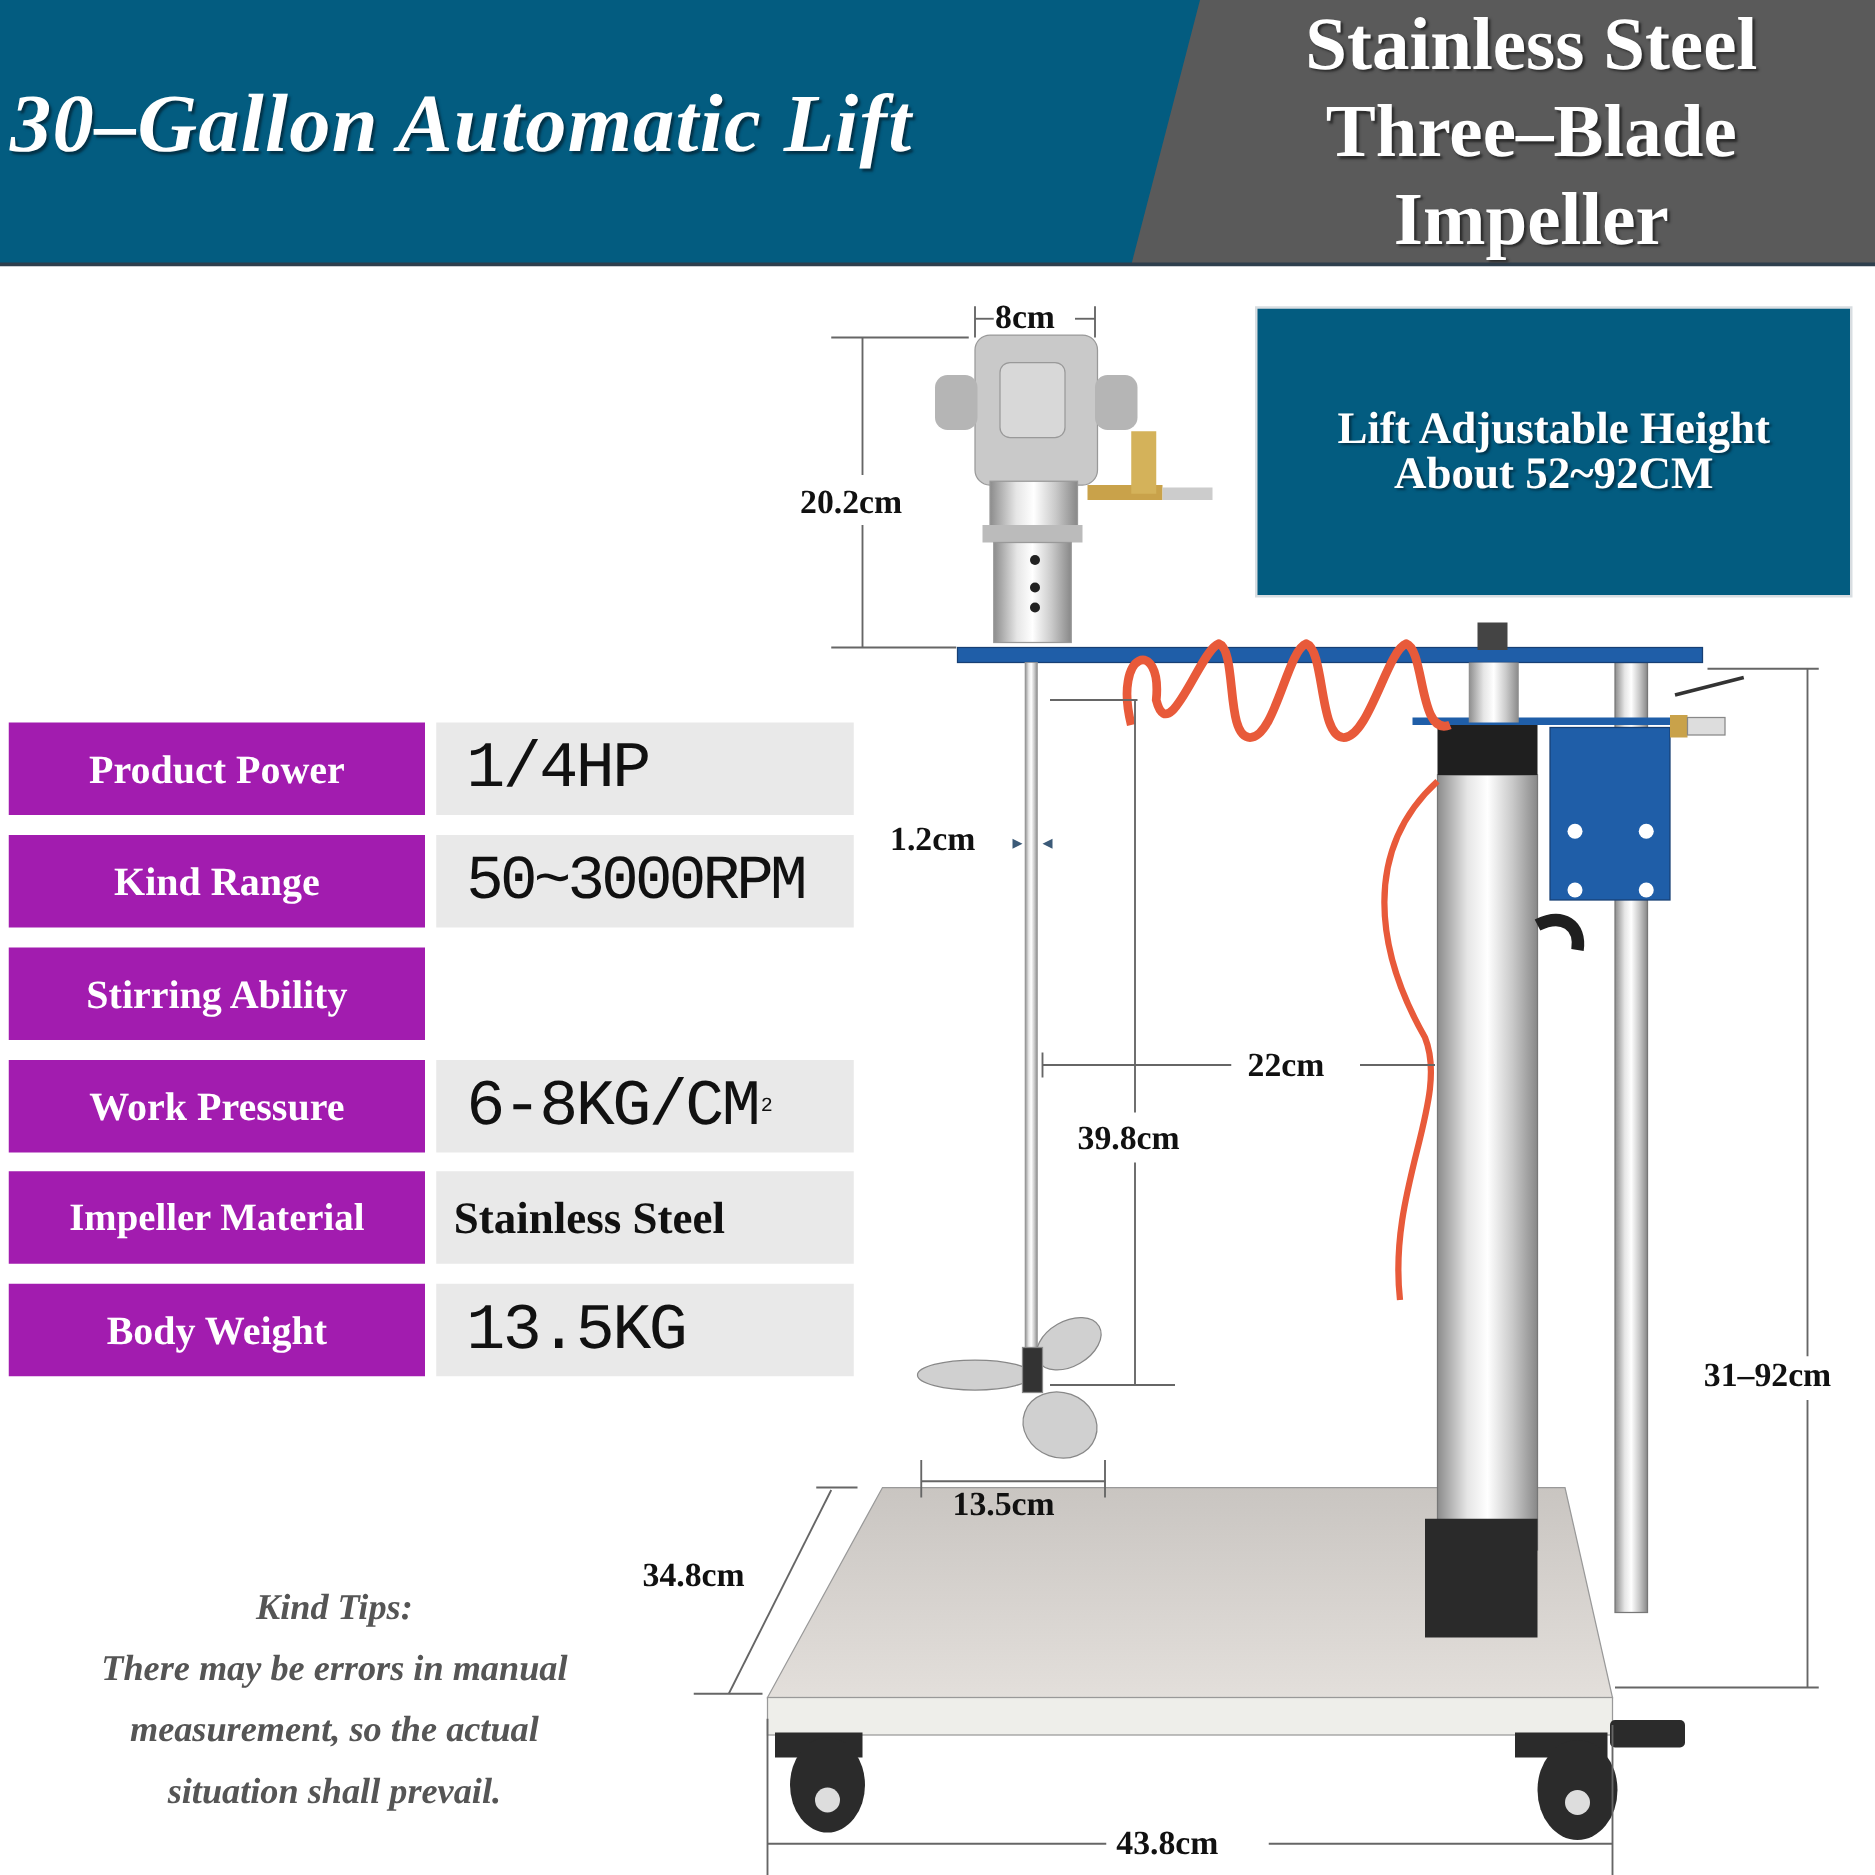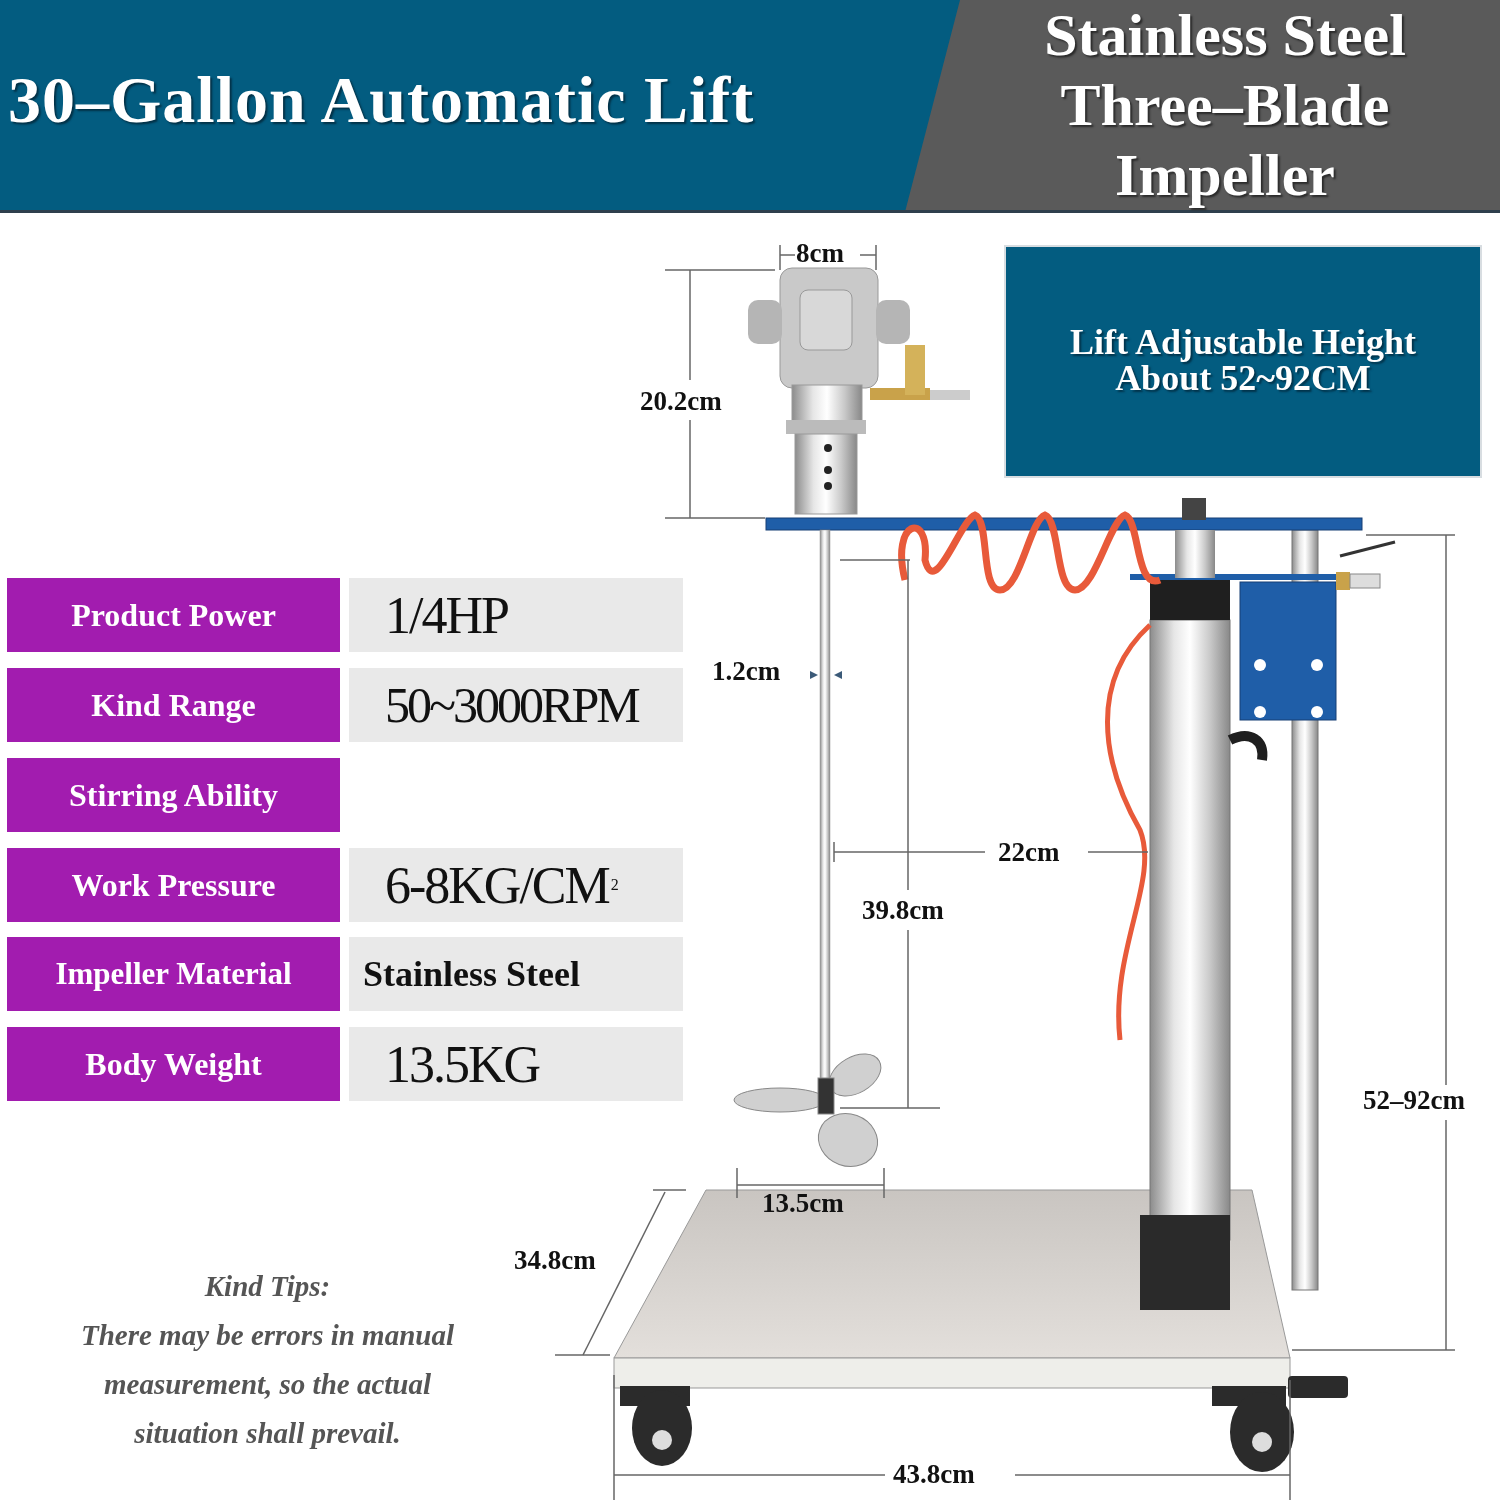--- a/index.html
+++ b/index.html
@@ -5,41 +5,41 @@
   html, body { margin:0; padding:0; }
   body { width:1500px; height:1500px; position:relative; background:#ffffff; overflow:hidden;
          font-family:"Liberation Serif", serif; }
   .abs { position:absolute; }
   
   .banner { left:0; top:0; width:1500px; height:212px; background:#5a5a5a; }
   .banner-blue { left:0; top:0; width:1500px; height:212px; background:#035c80;
                  clip-path: polygon(0 0, 960px 0, 905px 212px, 0 212px); }
   .banner-line { left:0; top:210px; width:1500px; height:3px; background:#2e3f4d; }
   .title-left { left:8px; top:62px; width:905px; font-size:66px; font-weight:bold; color:#ffffff;
-                letter-spacing:1px; white-space:nowrap; text-shadow:2px 2px 2px #033146; }
+                letter-spacing:1px; white-space:nowrap; text-shadow:2px 2px 2px #033146;font-style:italic; }
   .title-right { left:960px; top:0px; width:530px; font-size:60px; font-weight:bold; color:#ffffff;
                  text-align:center; line-height:70px; text-shadow:2px 2px 2px #2a2a2a; }
   .title-right div { white-space:nowrap; }
 
   
   .lift-box { left:1006px; top:247px; width:474px; height:229px; background:#035c80;
               box-shadow:0 0 0 2px #d8dde1; }
   .lift-box .l1, .lift-box .l2 { position:absolute; left:0; width:100%; text-align:center; color:#fff;
               font-weight:bold; font-size:36px; white-space:nowrap; text-shadow:2px 2px 2px #02334a; }
   .lift-box .l1 { top:52px;margin-top:22px; }
   .lift-box .l2 { top:110px; }
 
   
   .spec-row { position:absolute; left:7px; width:676px; height:74px; }
   .spec-label { position:absolute; left:0; top:0; width:333px; height:74px; background:#a21caf;
                 color:#fff; font-weight:bold; font-size:32px; display:flex; align-items:center;
                 justify-content:center; white-space:nowrap; }
   .spec-value { position:absolute; left:342px; top:0; width:334px; height:74px; background:#e9e9e9;
-                color:#111; font-family:Liberation Serif, serif; font-size:52px;
-                display:flex; align-items:center; padding-left:36px; box-sizing:border-box;
+                color:#111; font-family:Liberation Mono, monospace; font-size:52px;
+                display:flex; align-items:center; padding-left:24px; box-sizing:border-box;
                 white-space:nowrap; letter-spacing:-2px; transform-origin:left center; }
   .spec-value.serif { font-family:"Liberation Serif", serif; font-weight:bold; font-size:36px;
                       letter-spacing:0; padding-left:14px; }
   .spec-value sup { font-size:16px; vertical-align:top; margin-left:2px; }
 
   
   .dim { position:absolute; font-weight:bold; font-size:27px; color:#111; white-space:nowrap;font-family:Liberation Serif, serif; }
 
   
   .tips { left:0; top:1262px; width:535px; text-align:center; color:#555; font-weight:bold;
@@ -216,20 +216,20 @@
 </svg>
 
 <div class="dim" style="left:796px;top:238px">8cm</div>
 <div class="dim" style="left:640px;top:386px">20.2cm</div>
 <div class="dim" style="left:712px;top:656px">1.2cm</div>
 <div class="dim" style="left:998px;top:837px">22cm</div>
 <div class="dim" style="left:862px;top:895px">39.8cm</div>
 <div class="dim" style="left:762px;top:1188px">13.5cm</div>
 <div class="dim" style="left:514px;top:1245px">34.8cm</div>
 <div class="dim" style="left:893px;top:1459px">43.8cm</div>
-<div class="dim" style="left:1363px;top:1085px">52–92cm</div>
+<div class="dim" style="left:1363px;top:1085px">31–92cm</div>
 
 <div class="abs tips">
   <div>Kind Tips:</div>
   <div>There may be errors in manual</div>
   <div>measurement, so the actual</div>
   <div>situation shall prevail.</div>
 </div>
 
 </body></html>

